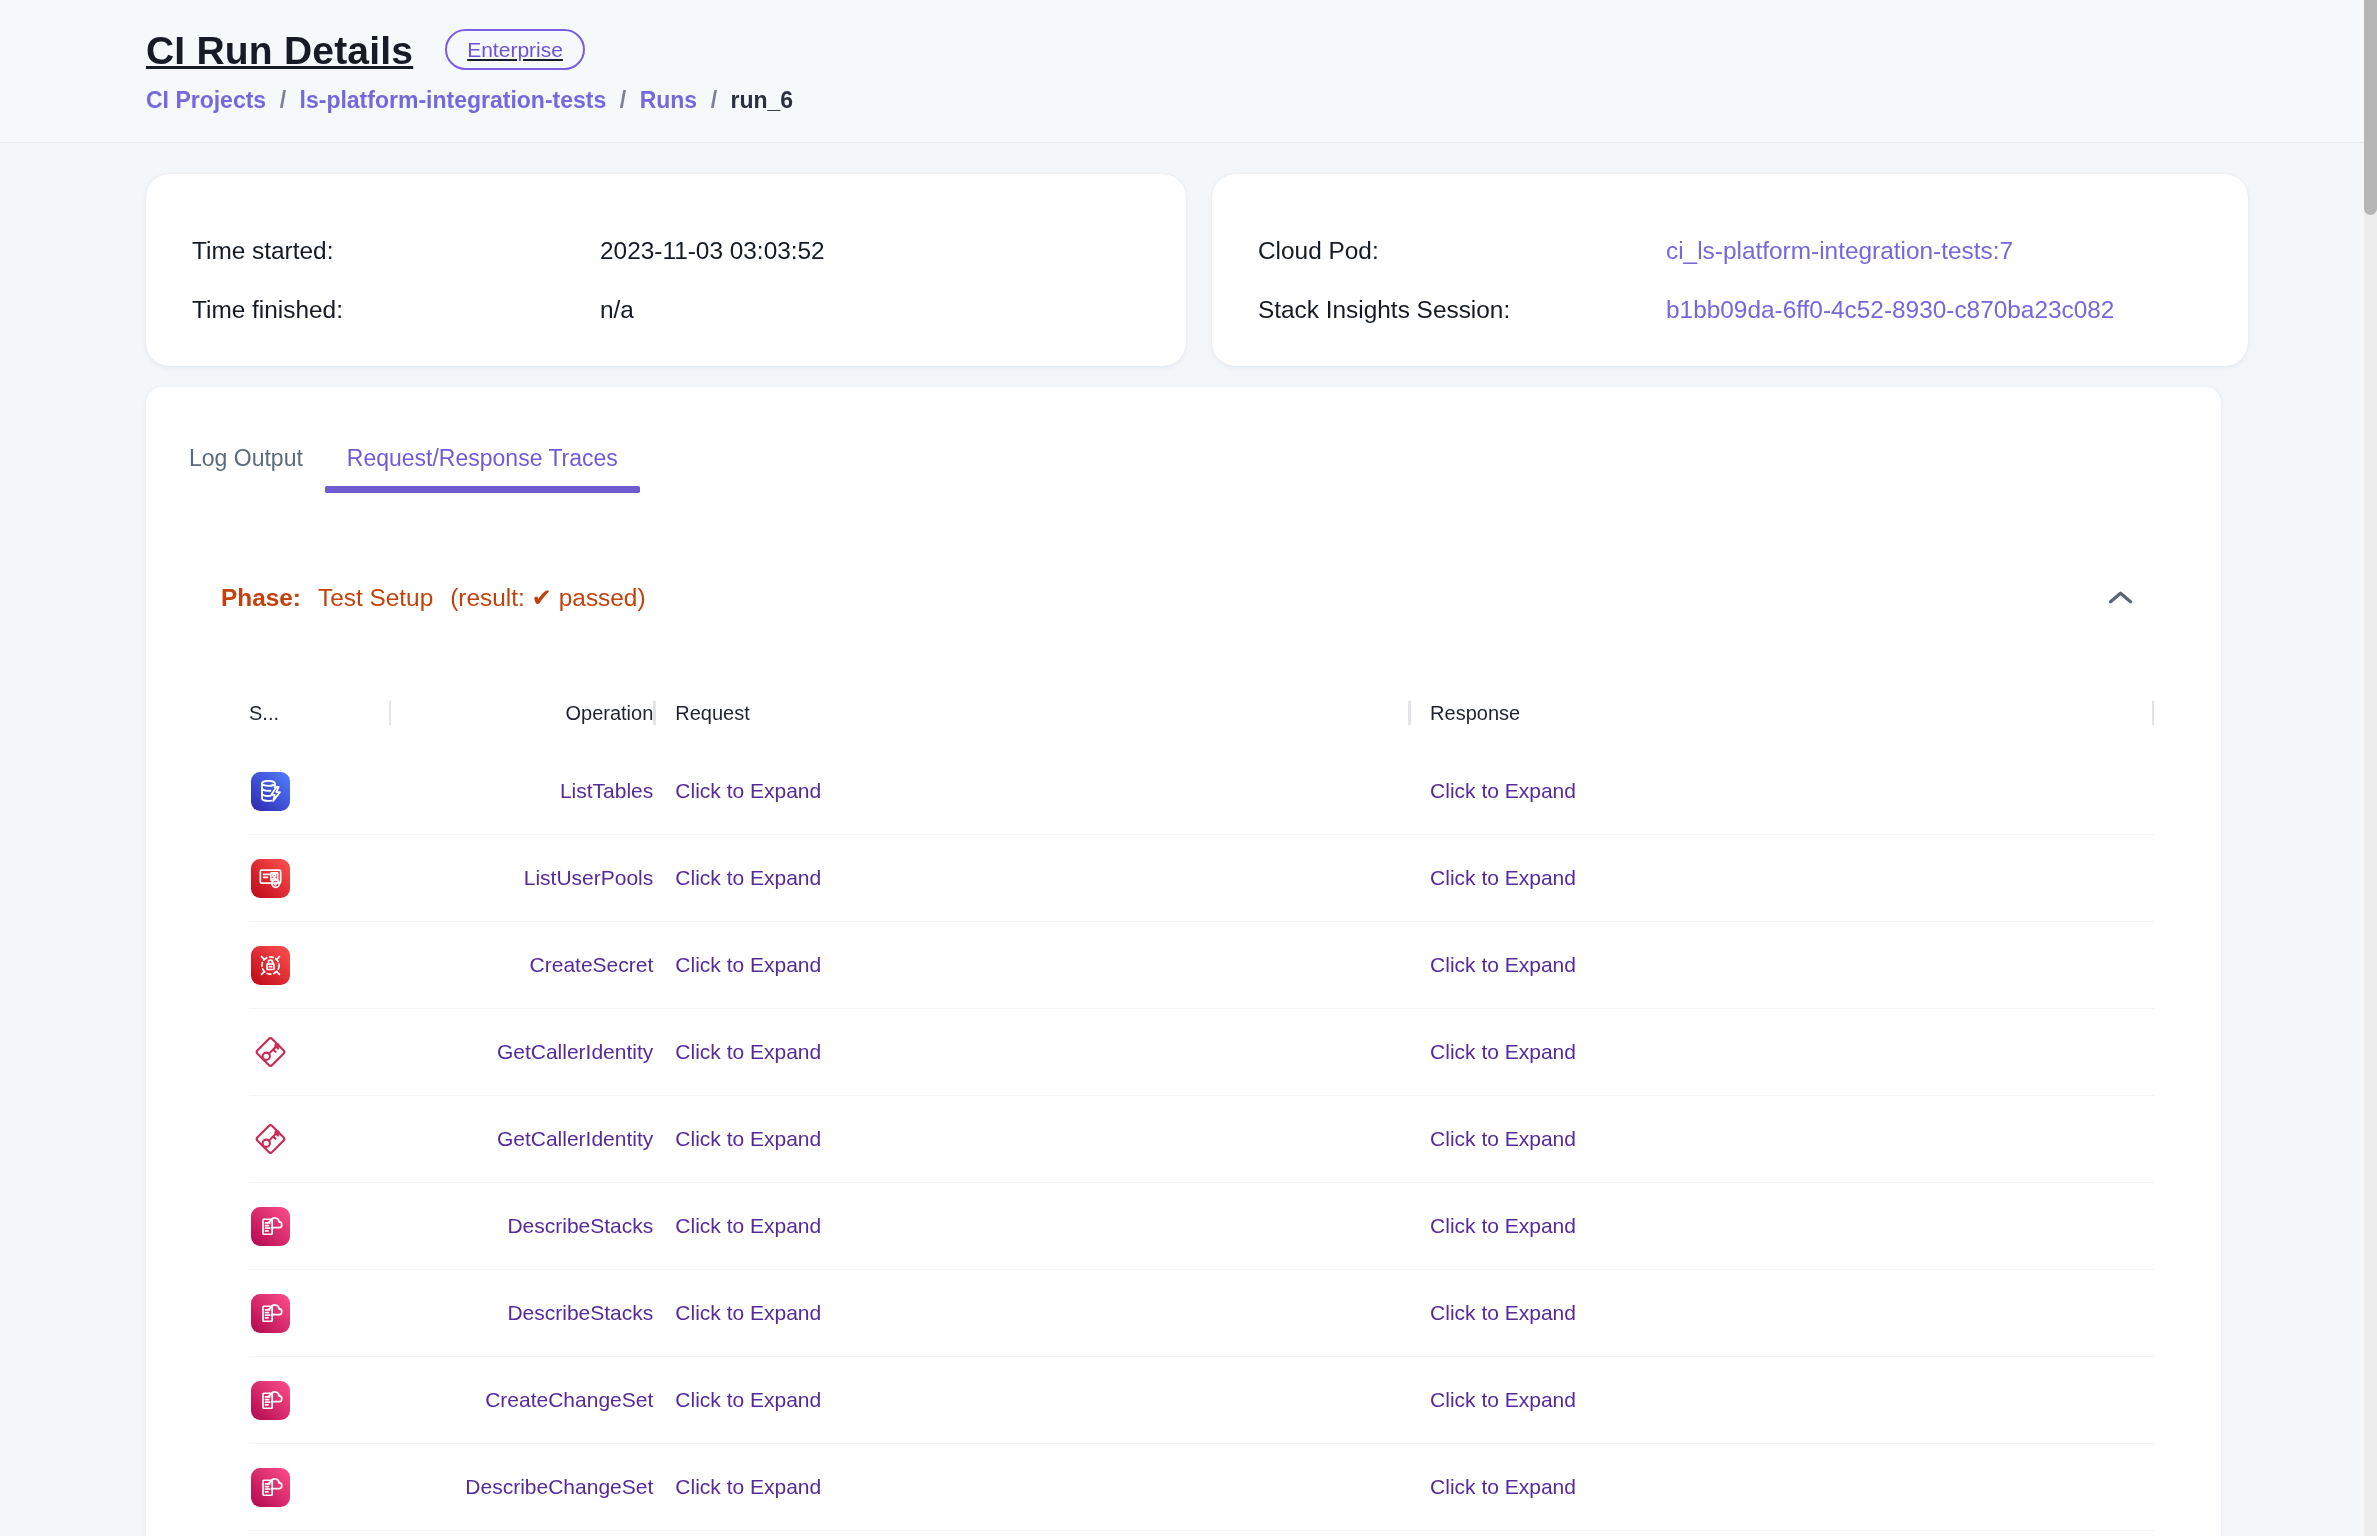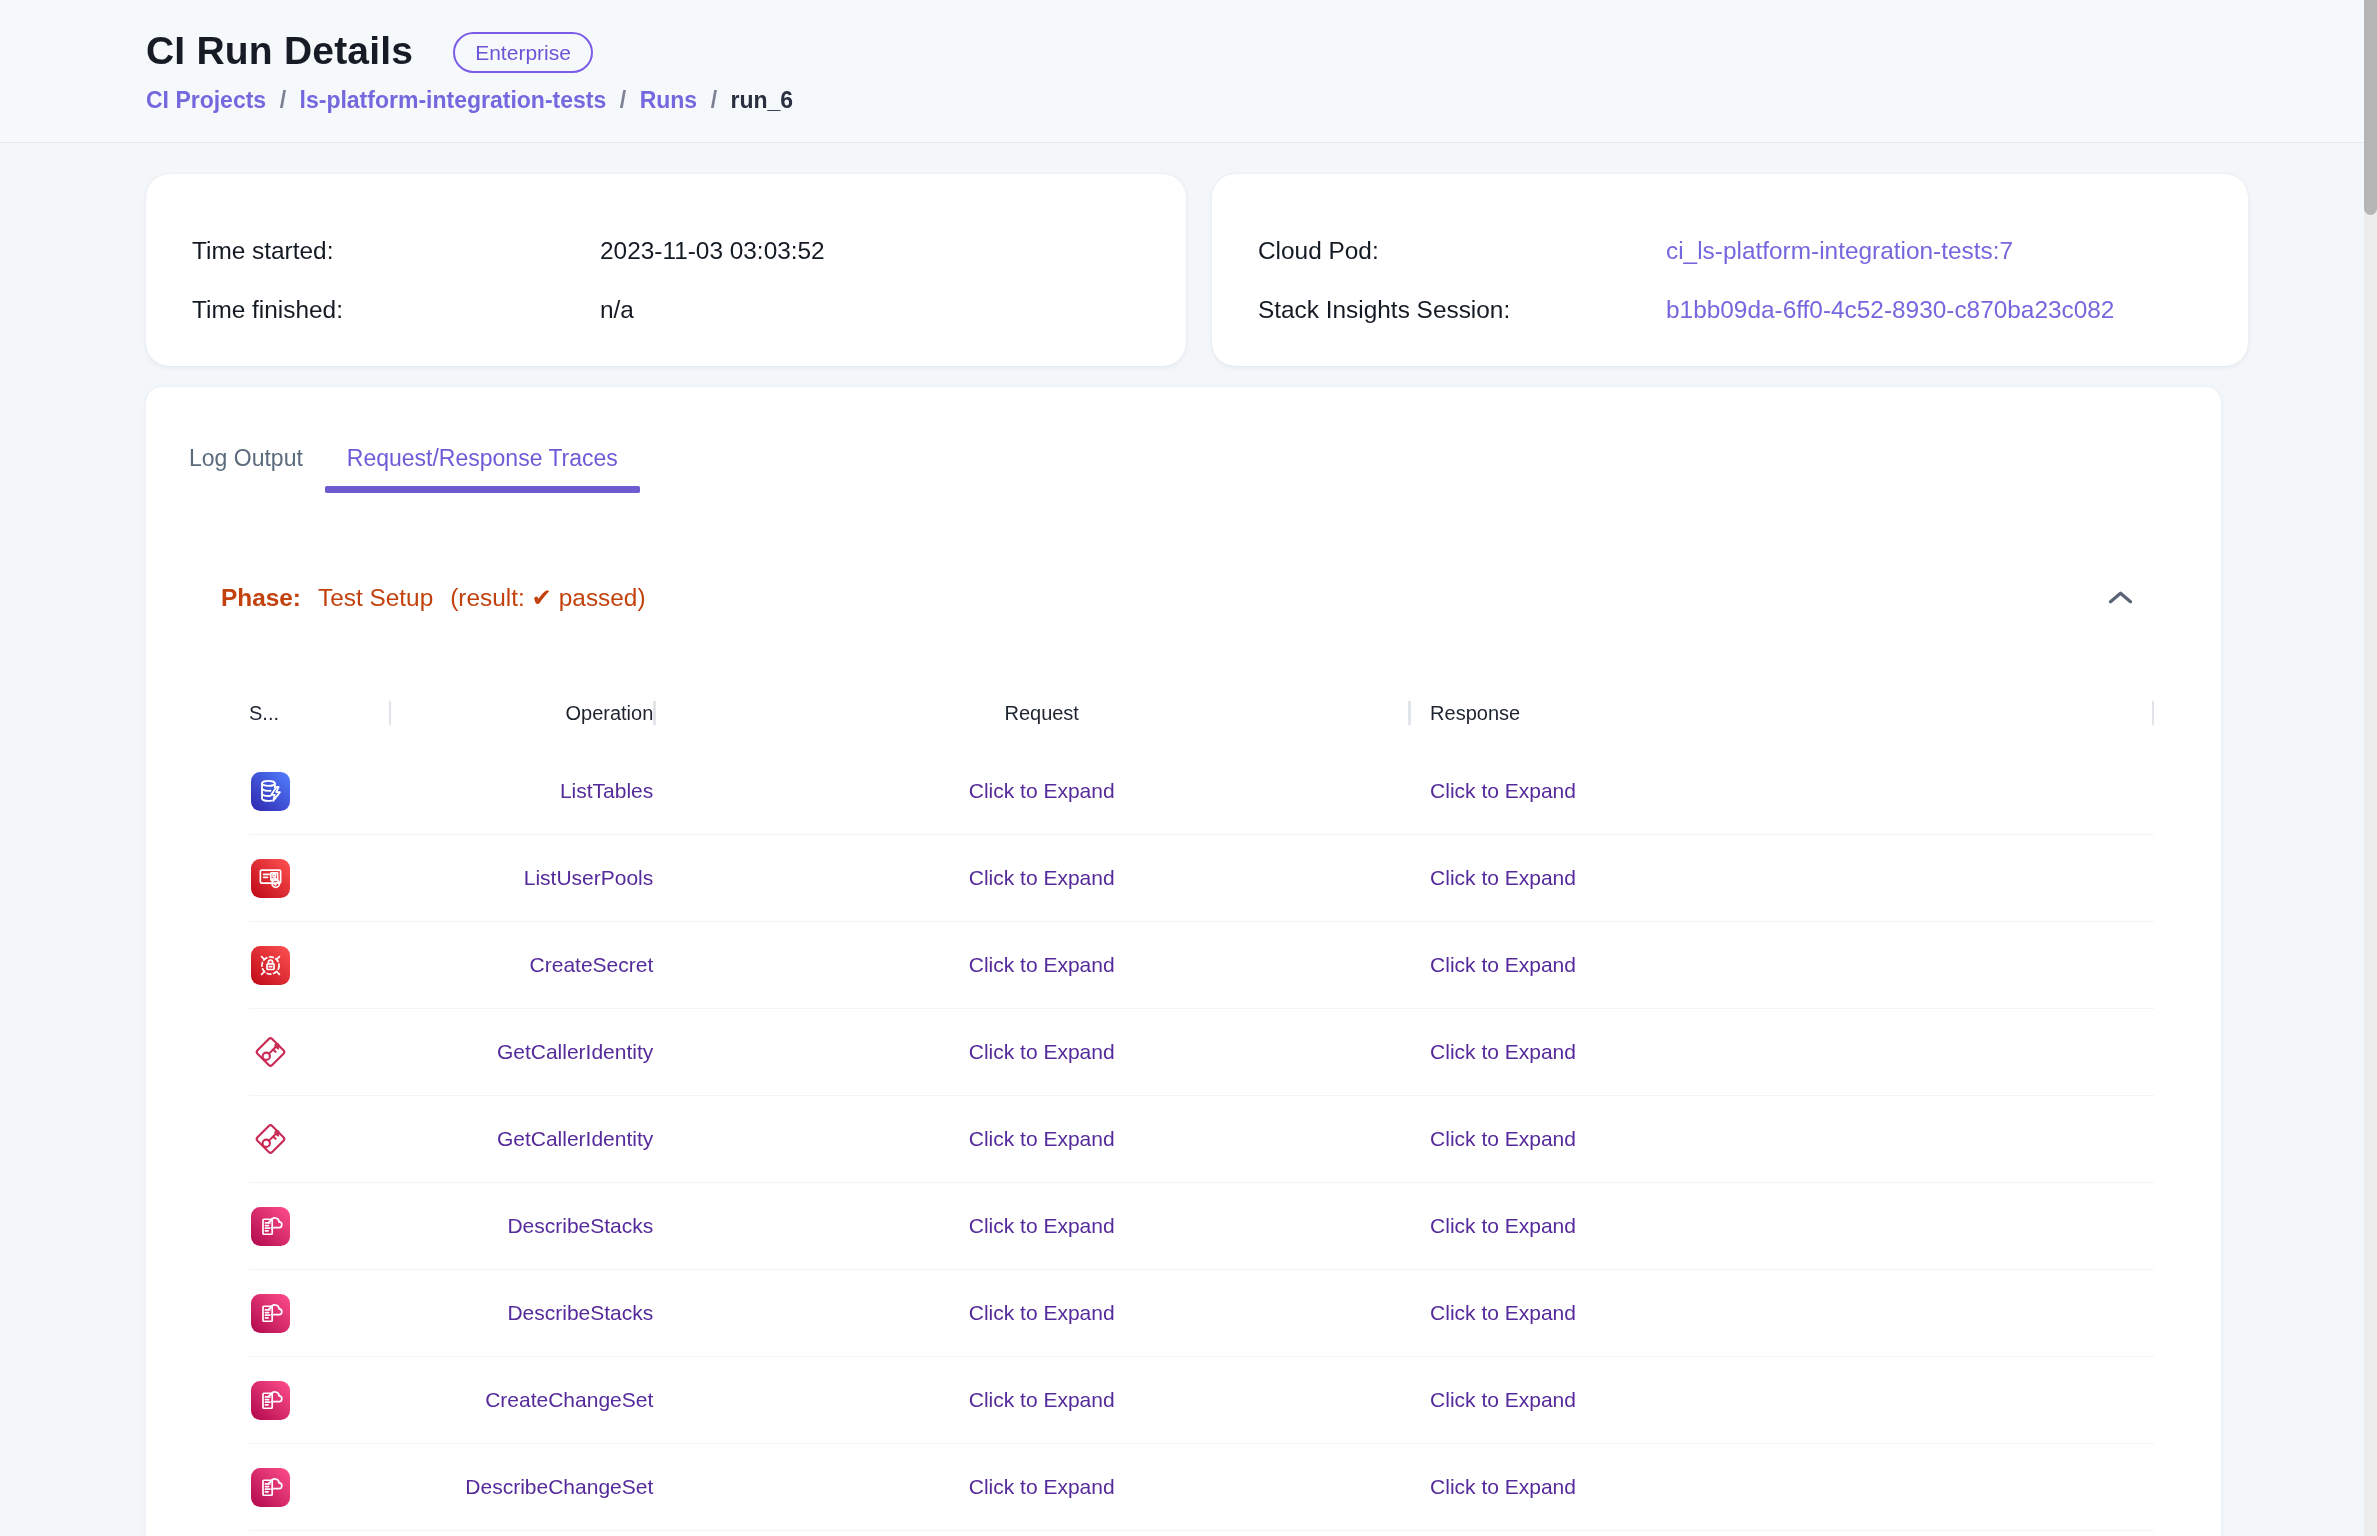--- a/index.html
+++ b/index.html
@@ -7,21 +7,21 @@
   body {
     font-family:"Liberation Sans","DejaVu Sans",sans-serif;
     background:#f3f7fa; color:#171d28; overflow:hidden; position:relative;
   }
 
   
   .page-header {
     position:absolute; top:0; left:0; width:2377px; height:143px;
     background:#f6f9fc; border-bottom:1.7px solid #e6eaef; padding:29px 0 0 146px;
   }
-  .title-row { display:flex; align-items:flex-end; gap:40px; }
+  .title-row { display:flex; align-items:flex-start; gap:32px;text-decoration:underline; }
   .page-title { font-size:39px; font-weight:600; letter-spacing:0.2px; color:#161b25; }
   .badge {
     border:2.1px solid #7b5ce6; color:#6d53d6; border-radius:840px;
     padding:5.9px 20px; font-size:21px; line-height:1.2; font-weight:400;
   }
   .breadcrumb { margin-top:13.5px; font-size:23px; display:flex; align-items:center; gap:13.5px;font-weight:bold; }
   .bc-link { color:#7567dd; cursor:pointer; }
   .bc-sep { color:#7d8293; }
   .bc-current { color:#2a3040; }
 
@@ -67,21 +67,21 @@
     margin-left:auto; width:40px; height:40px; border:none; background:transparent;
     display:flex; align-items:center; justify-content:center; cursor:pointer;
   }
 
   
   .trace-table { margin-left:103px; width:1905px; }
   .thead { display:flex; margin-top:55px; height:54px; align-items:center; font-size:20px; color:#1d2430; }
   .hcell { position:relative; height:100%; display:flex; align-items:center; }
   .c0 { width:142px; }
   .c1 { width:268px; padding-left:32px;justify-content:flex-end; }
-  .c2 { width:766px; padding-left:22px;justify-content:center; }
+  .c2 { width:766px; padding-left:22px; }
   .c3 { width:757px; padding-left:22px; }
   .pipe {
     position:absolute; left:0; top:50%; transform:translateY(-50%);
     width:2.5px; height:25px; background:#e1e5ea; border-radius:1.7px;
   }
   .pipe.right { left:auto; right:0; }
   .tbody { margin-top:8.4px; }
   .trow { display:flex; height:87px; align-items:center; border-bottom:1.7px solid #f2f4f7; }
   .cell { display:flex; align-items:center; }
   .op-link, .expand-link { color:#552a9b; font-size:21px; cursor:pointer; }

